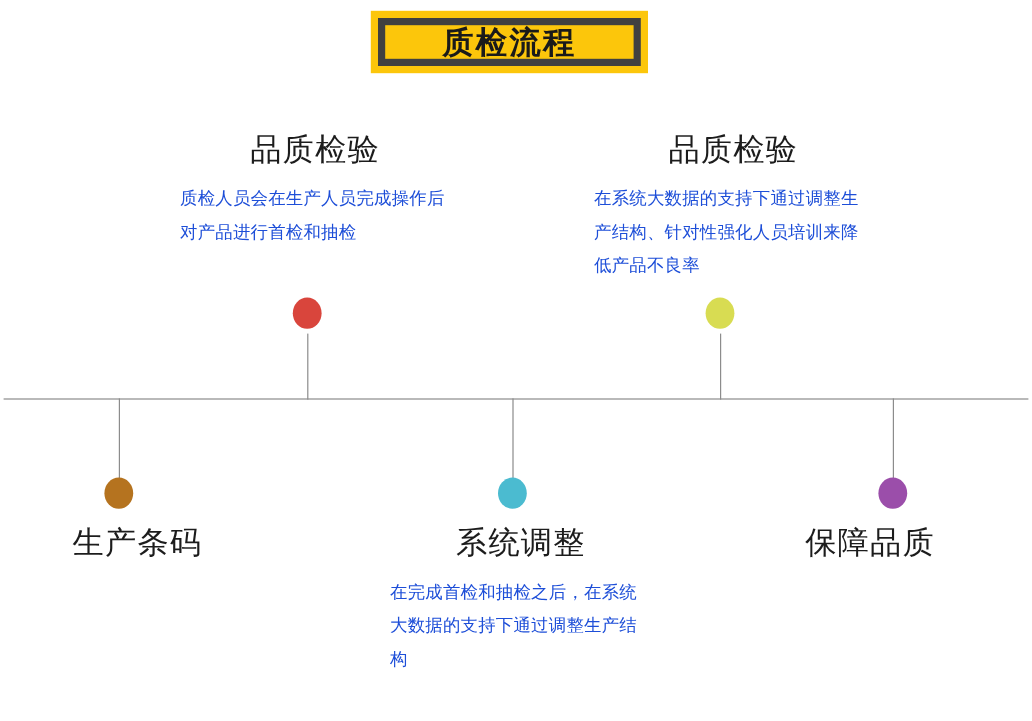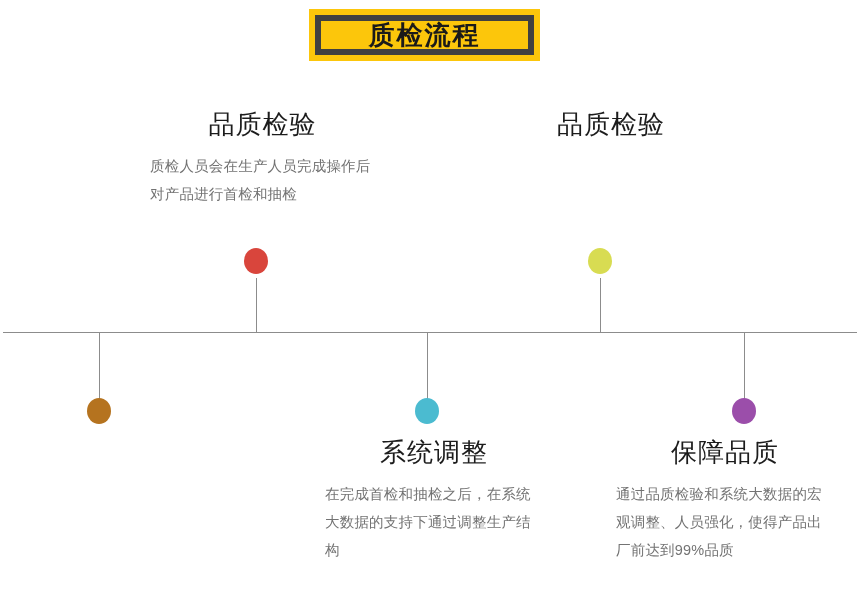--- a/index.html
+++ b/index.html
@@ -84,21 +84,21 @@
     font-weight: normal;
     color: #1c1c1c;
     line-height: 1.15;
     letter-spacing: 1px;
     margin: 0 0 12px 0;
     white-space: nowrap;
   }
   .node-desc {
     font-size: 14.5px;
     line-height: 1.95;
-    color: #737373;
+    color: #1d4ed8;
     margin: 0;
     letter-spacing: 0.2px;
   }
   .align-center { text-align: center; }
   .align-left { text-align: left; }
 </style>
 </head>
 <body>
 
 <div class="canvas">
@@ -123,28 +123,29 @@
   <div class="dot" style="left:415px; top:398px; background:#4bbbd0;"></div>
   <div class="dot" style="left:732px; top:398px; background:#9b4eaa;"></div>
 
   <div class="node" style="left:150px; top:110px; width:225px;">
     <div class="node-title align-center">品质检验</div>
     <div class="node-desc align-left">质检人员会在生产人员完成操作后对产品进行首检和抽检</div>
   </div>
 
   <div class="node" style="left:495px; top:110px; width:232px;">
     <div class="node-title align-center">品质检验</div>
+    <div class="node-desc align-left">在系统大数据的支持下通过调整生产结构、针对性强化人员培训来降低产品不良率</div>
   </div>
 
   <div class="node" style="left:2px; top:438px; width:225px;">
+    <div class="node-title align-center">生产条码</div>
   </div>
 
   <div class="node" style="left:325px; top:438px; width:218px;">
     <div class="node-title align-center">系统调整</div>
     <div class="node-desc align-left">在完成首检和抽检之后，在系统大数据的支持下通过调整生产结构</div>
   </div>
 
   <div class="node" style="left:616px; top:438px; width:218px;">
     <div class="node-title align-center">保障品质</div>
-    <div class="node-desc align-left">通过品质检验和系统大数据的宏观调整、人员强化，使得产品出厂前达到99%品质</div>
   </div>
 
 </div>
 
 </body></html>

